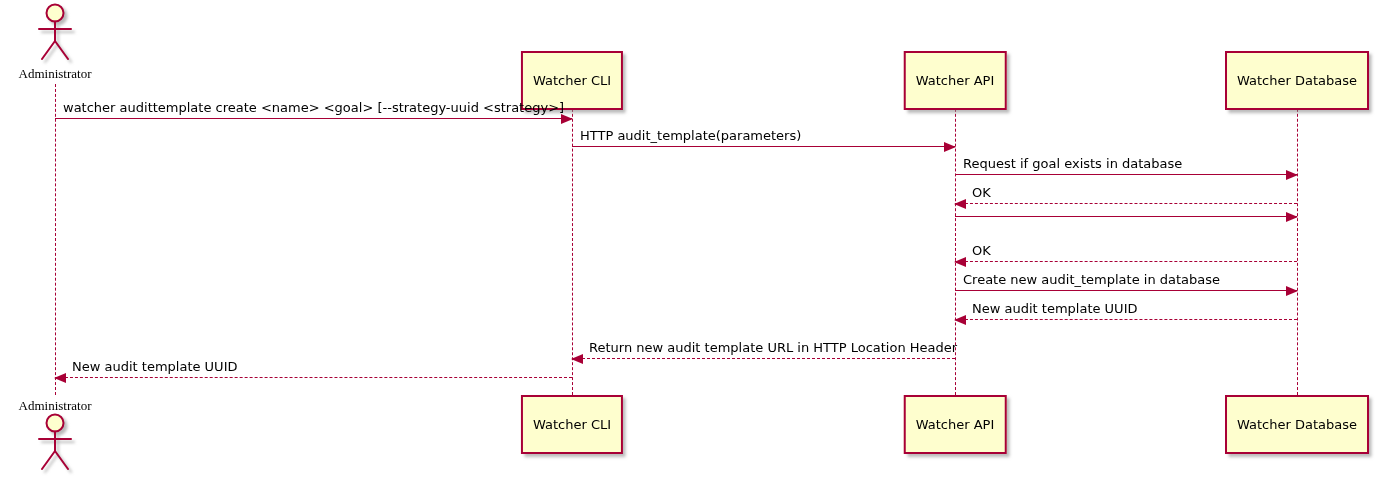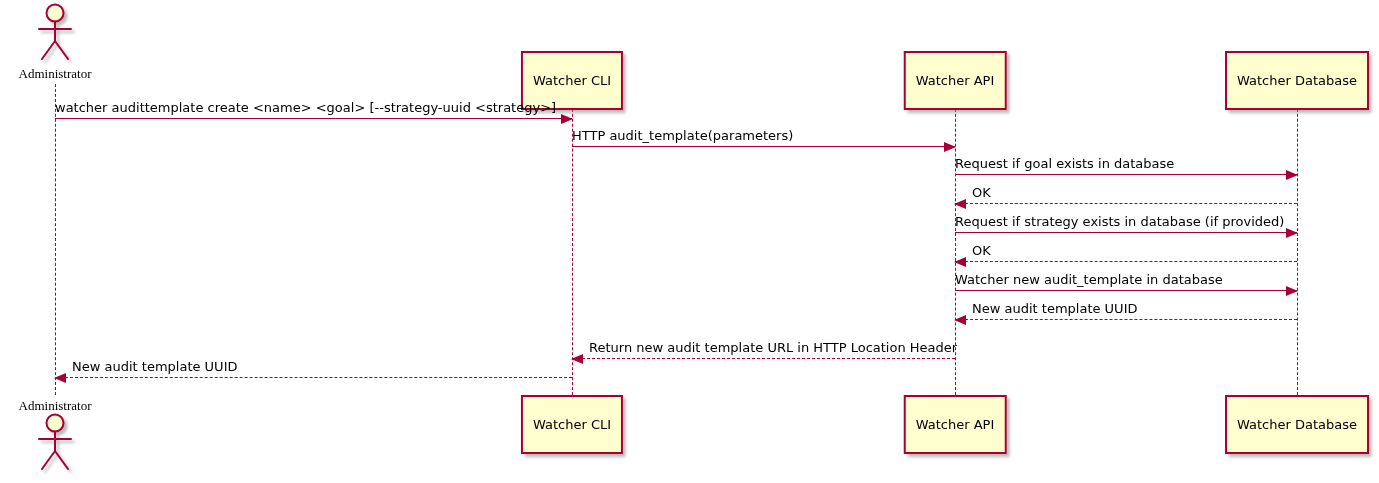--- a/index.html
+++ b/index.html
@@ -53,21 +53,21 @@
     font-family: Liberation Serif, serif;
   }
   .message { position: absolute; }
   .msg-label {
     font-size: 13px;
     line-height: 16px;
     height: 16px;
     white-space: nowrap;
     color: var(--text);
   }
-  .msg-label.ltr { }
+  .msg-label.ltr { margin-left: 8px; }
   .msg-label.rtl { margin-left: 17px; }
   .msg-line {
     position: relative;
     height: 0;
     margin-top: 2px;
     border-top-width: 1px;
     border-top-color: var(--line);
   }
   .msg-line.solid  { border-top-style: solid; }
   .msg-line.dashed { border-top-style: dashed; }
@@ -131,35 +131,34 @@
 </div>
 
 <div class="message" style="left:955px;top:185px;width:342px">
   <div class="msg-label rtl">OK</div>
   <div class="msg-line dashed">
       <span class="arrow-left"></span>
     </div>
 </div>
 
 <div class="message" style="left:955px;top:214px;width:342px">
-  <div class="msg-label ltr">Request if strategy exists in database (if provided)</div>
   <div class="msg-line solid">
       <span class="arrow-right"></span>
     </div>
 </div>
 
 <div class="message" style="left:955px;top:243px;width:342px">
   <div class="msg-label rtl">OK</div>
   <div class="msg-line dashed">
       <span class="arrow-left"></span>
     </div>
 </div>
 
 <div class="message" style="left:955px;top:272px;width:342px">
-  <div class="msg-label ltr">Watcher new audit_template in database</div>
+  <div class="msg-label ltr">Create new audit_template in database</div>
   <div class="msg-line solid">
       <span class="arrow-right"></span>
     </div>
 </div>
 
 <div class="message" style="left:955px;top:301px;width:342px">
   <div class="msg-label rtl">New audit template UUID</div>
   <div class="msg-line dashed">
       <span class="arrow-left"></span>
     </div>

